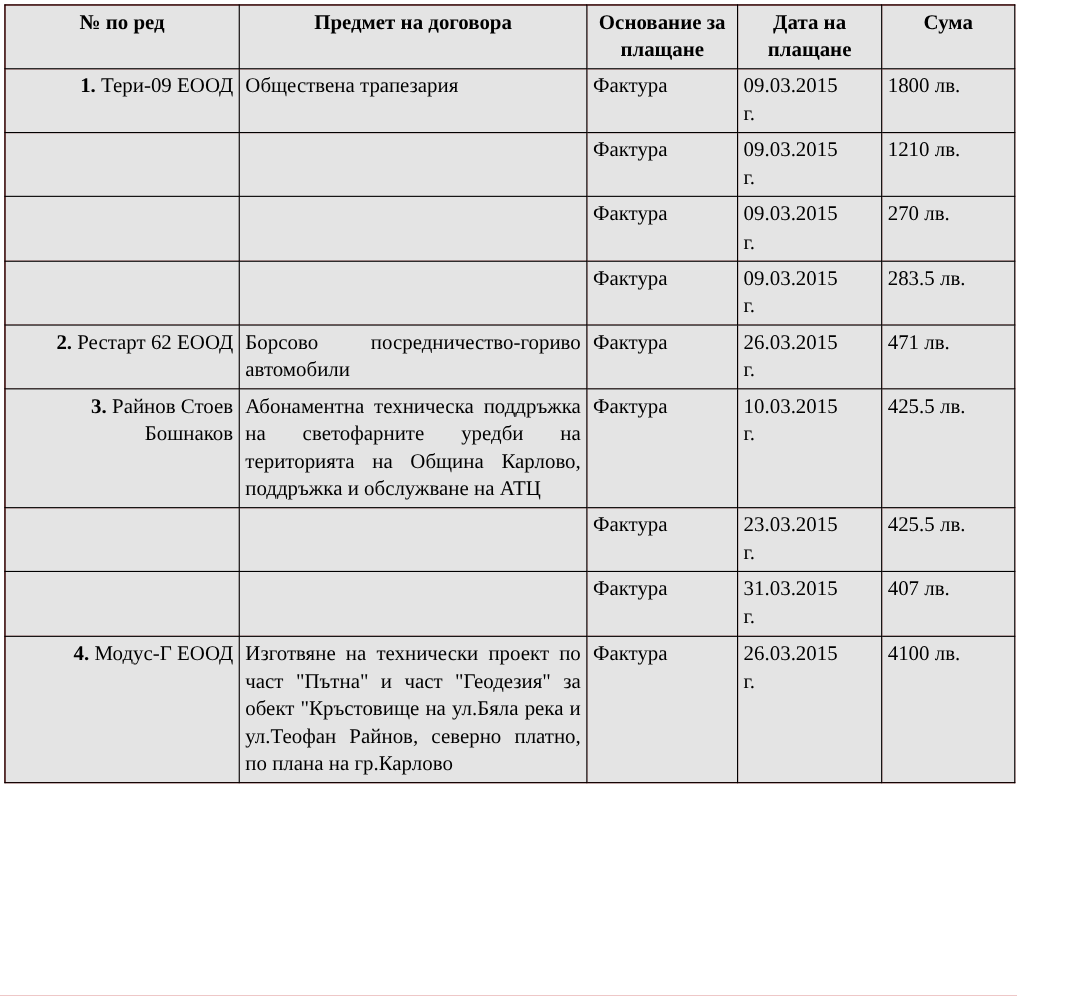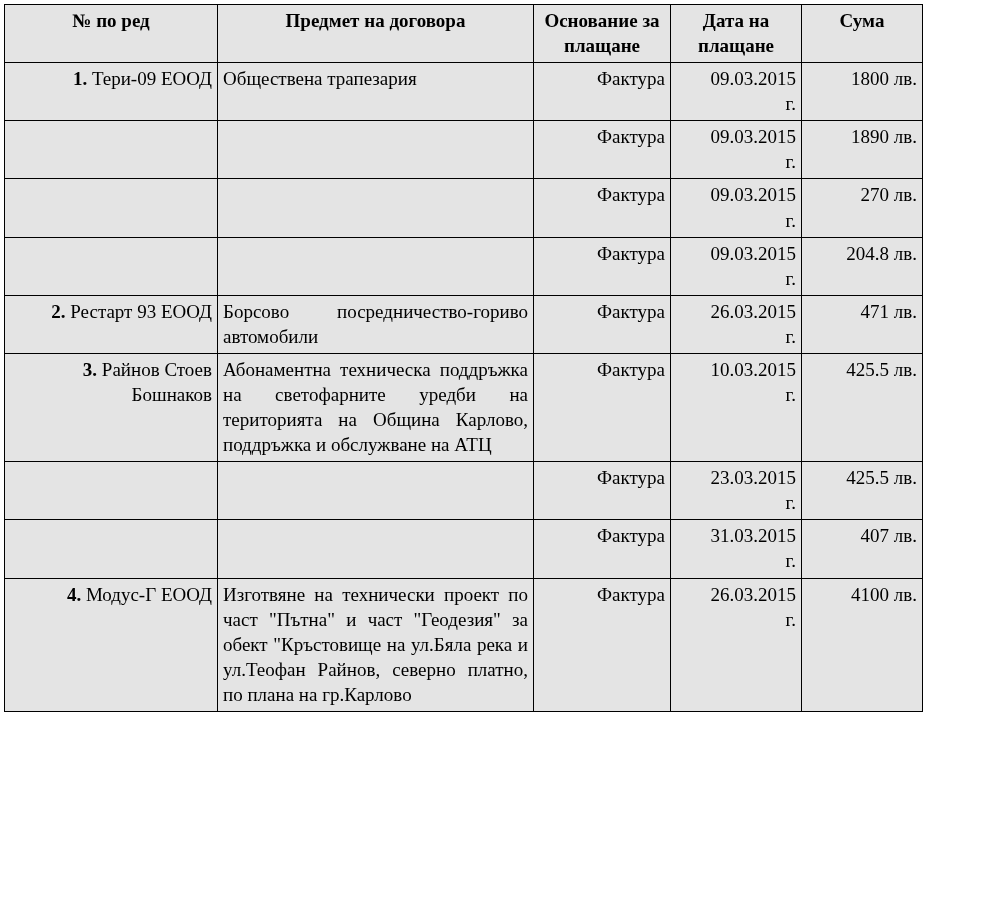--- a/index.html
+++ b/index.html
@@ -55,21 +55,21 @@
     font-weight: bold;
   }
   td.col-subject {
     text-align: justify;
     text-align-last: left;
     hyphens: none;
   }
   td.col-basis,
   td.col-date,
   td.col-sum {
-    text-align: right;
+    text-align: left;
   }
   td.empty {
     height: 22px;
   }
   .date-line2 {
     display: block;
   }
 </style>
 </head>
 <body>
@@ -98,38 +98,38 @@
           <td class="col-subject">Обществена трапезария</td>
           <td class="col-basis">Фактура</td>
           <td class="col-date"><span>09.03.2015</span><span class="date-line2">г.</span></td>
           <td class="col-sum">1800 лв.</td>
         </tr>
         <tr>
           <td class="col-supplier empty"></td>
           <td class="col-subject empty"></td>
           <td class="col-basis">Фактура</td>
           <td class="col-date"><span>09.03.2015</span><span class="date-line2">г.</span></td>
-          <td class="col-sum">1890 лв.</td>
+          <td class="col-sum">1210 лв.</td>
         </tr>
         <tr>
           <td class="col-supplier empty"></td>
           <td class="col-subject empty"></td>
           <td class="col-basis">Фактура</td>
           <td class="col-date"><span>09.03.2015</span><span class="date-line2">г.</span></td>
           <td class="col-sum">270 лв.</td>
         </tr>
         <tr>
           <td class="col-supplier empty"></td>
           <td class="col-subject empty"></td>
           <td class="col-basis">Фактура</td>
           <td class="col-date"><span>09.03.2015</span><span class="date-line2">г.</span></td>
-          <td class="col-sum">204.8 лв.</td>
+          <td class="col-sum">283.5 лв.</td>
         </tr>
         <tr>
-          <td class="col-supplier"><span class="num">2.</span> <span>Рестарт 93 ЕООД</span></td>
+          <td class="col-supplier"><span class="num">2.</span> <span>Рестарт 62 ЕООД</span></td>
           <td class="col-subject">Борсово посредничество-гориво автомобили</td>
           <td class="col-basis">Фактура</td>
           <td class="col-date"><span>26.03.2015</span><span class="date-line2">г.</span></td>
           <td class="col-sum">471 лв.</td>
         </tr>
         <tr>
           <td class="col-supplier"><span class="num">3.</span> <span>Райнов Стоев Бошнаков</span></td>
           <td class="col-subject">Абонаментна техническа поддръжка на светофарните уредби на територията на Община Карлово, поддръжка и обслужване на АТЦ</td>
           <td class="col-basis">Фактура</td>
           <td class="col-date"><span>10.03.2015</span><span class="date-line2">г.</span></td>

